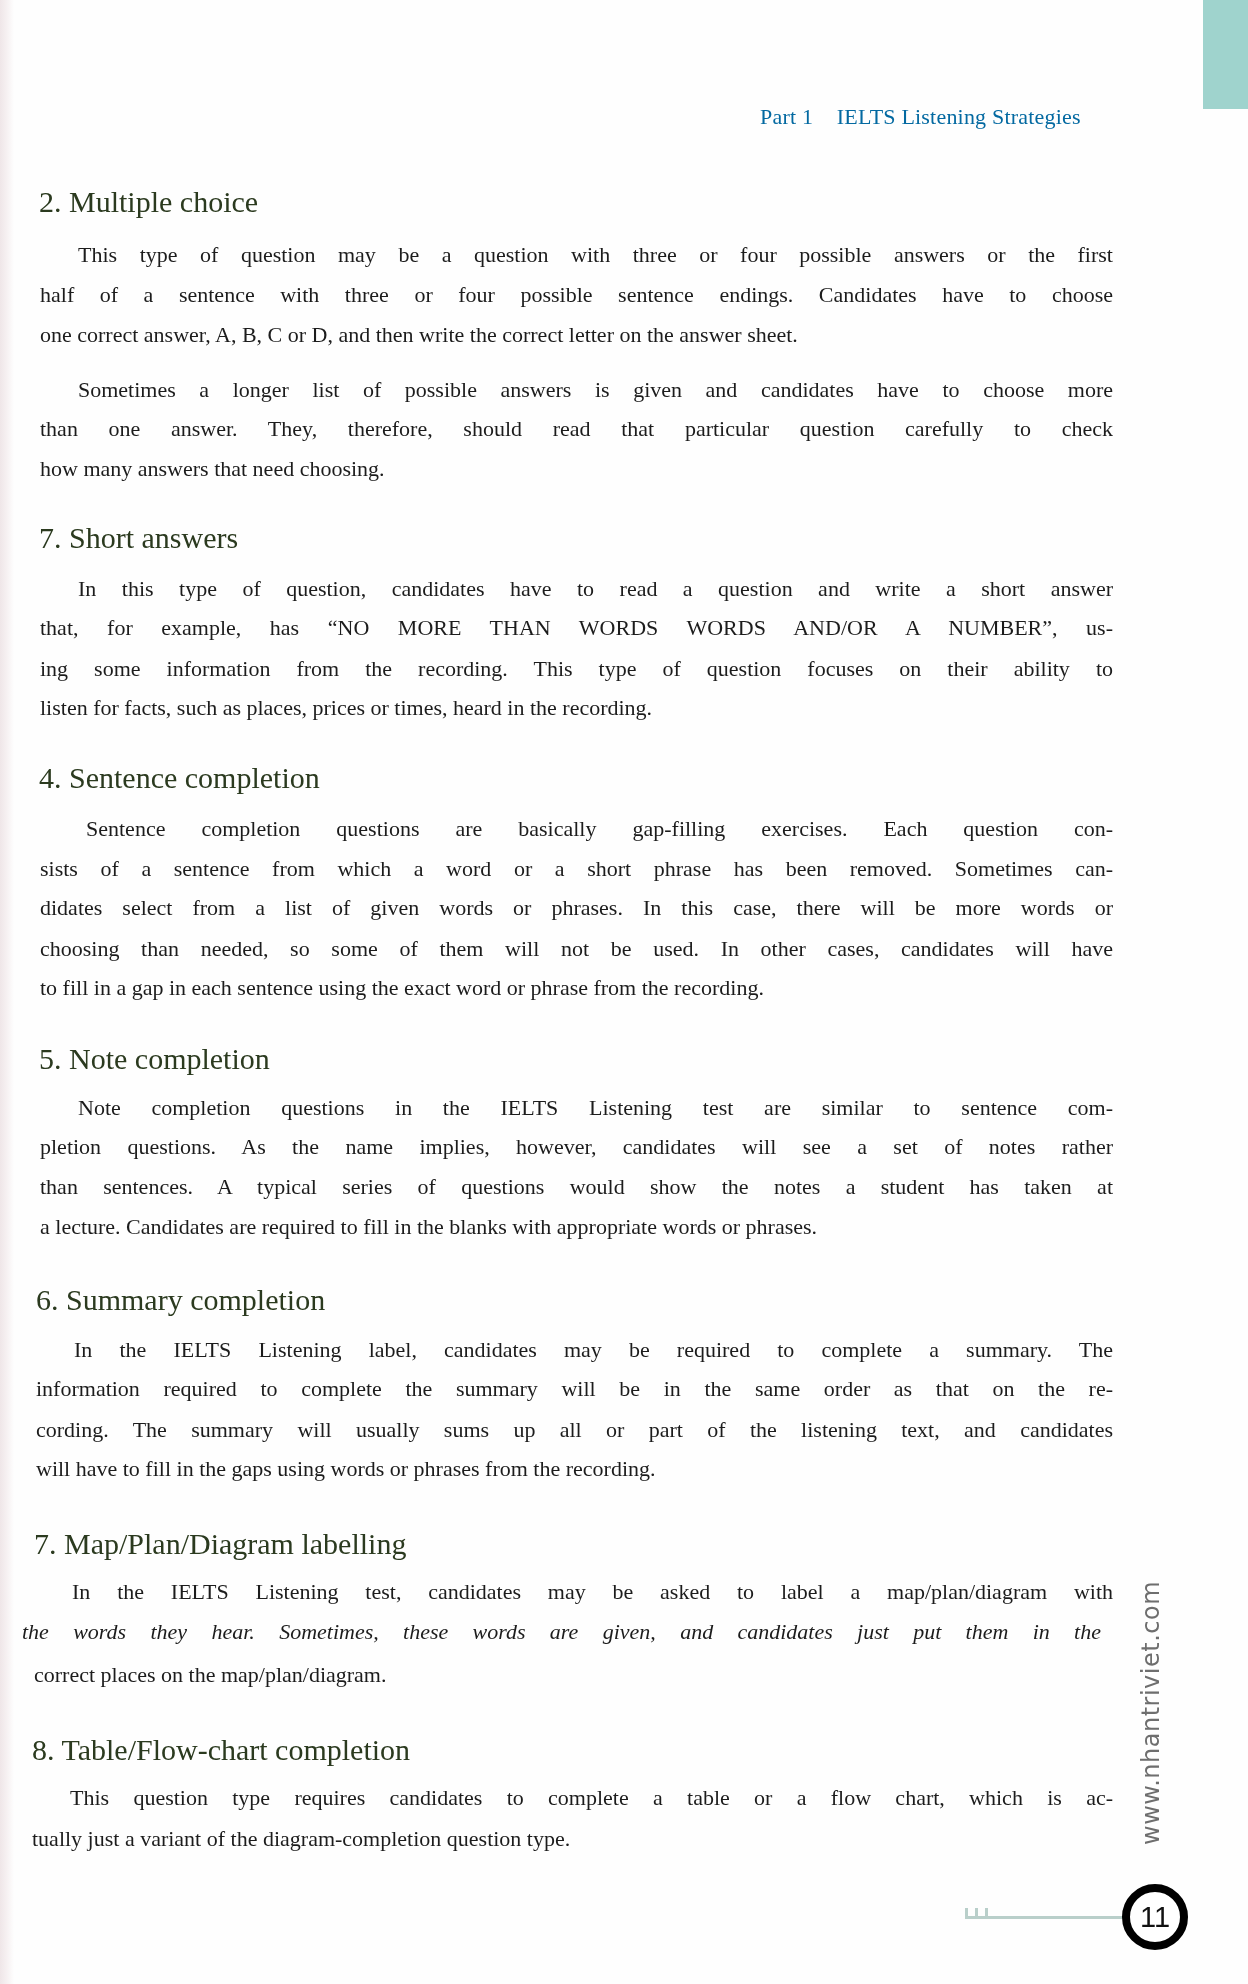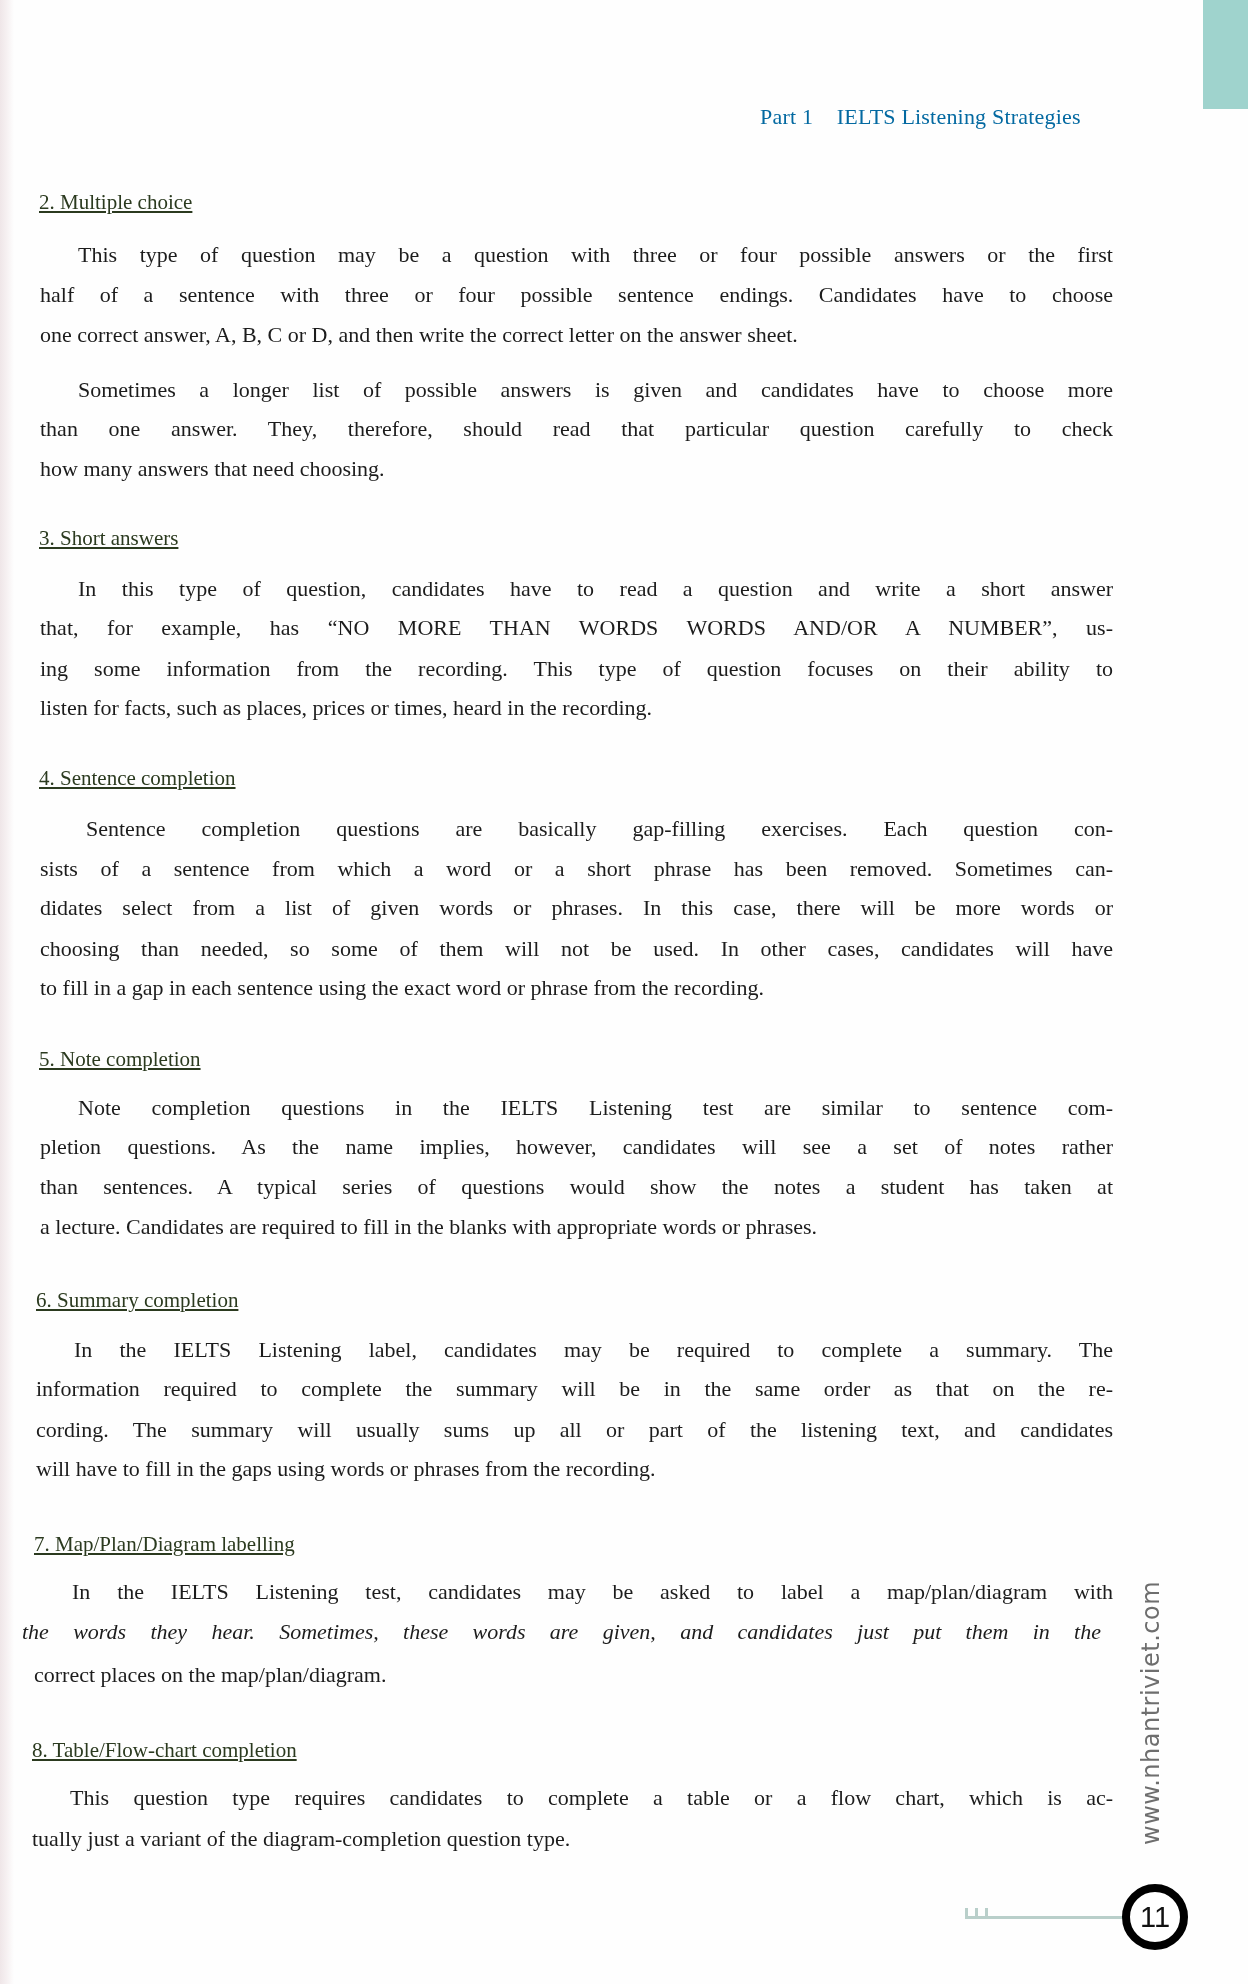--- a/index.html
+++ b/index.html
@@ -16,22 +16,22 @@
   .tab {
     position:absolute; left:1203px; top:0; width:45px; height:109px;
     background:#9fd3cd;
   }
   .running-head {
     position:absolute; left:760px; top:76px; width:362px;
     font-size:22px; color:#0369a1; white-space:nowrap; letter-spacing:0.2px;margin-top:28px;
   }
   .running-head .part { margin-right:18px; }
   .heading {
-    position:absolute; left:39px; font-size:21px; color:#2b3a1f;
-    white-space:nowrap; line-height:36px;text-decoration:underline;
+    position:absolute; left:39px; font-size:30px; color:#2b3a1f;
+    white-space:nowrap; line-height:36px;
   }
   .line {
     position:absolute; left:40px; width:1073px;
     font-size:22px; line-height:34px; white-space:nowrap;
     text-align:justify; text-align-last:justify;
   }
   .line.indent { left:78px; width:1035px; }
   .line.last { text-align-last:left; }
   .watermark {
     position:absolute; left:1137px; top:1845px;
@@ -60,21 +60,21 @@
 </div>
 
 <div class="heading" style="top:184px">2. Multiple choice</div>
 <div class="line indent" style="top:238px">This type of question may be a question with three or four possible answers or the first</div>
 <div class="line" style="top:278px">half of a sentence with three or four possible sentence endings. Candidates have to choose</div>
 <div class="line last" style="top:318px">one correct answer, A, B, C or D, and then write the correct letter on the answer sheet.</div>
 <div class="line indent" style="top:373px">Sometimes a longer list of possible answers is given and candidates have to choose more</div>
 <div class="line" style="top:412px">than one answer. They, therefore, should read that particular question carefully to check</div>
 <div class="line last" style="top:452px">how many answers that need choosing.</div>
 
-<div class="heading" style="top:520px">3. Short answers</div>
+<div class="heading" style="top:520px">7. Short answers</div>
 <div class="line indent" style="top:572px">In this type of question, candidates have to read a question and write a short answer</div>
 <div class="line" style="top:611px">that, for example, has “NO MORE THAN WORDS WORDS AND/OR A NUMBER”, us-</div>
 <div class="line" style="top:652px">ing some information from the recording. This type of question focuses on their ability to</div>
 <div class="line last" style="top:691px">listen for facts, such as places, prices or times, heard in the recording.</div>
 
 <div class="heading" style="top:760px">4. Sentence completion</div>
 <div class="line indent" style="top:812px; left:86px; width:1027px;">Sentence completion questions are basically gap-filling exercises. Each question con-</div>
 <div class="line" style="top:852px">sists of a sentence from which a word or a short phrase has been removed. Sometimes can-</div>
 <div class="line" style="top:891px">didates select from a list of given words or phrases. In this case, there will be more words or</div>
 <div class="line" style="top:932px">choosing than needed, so some of them will not be used. In other cases, candidates will have</div>

